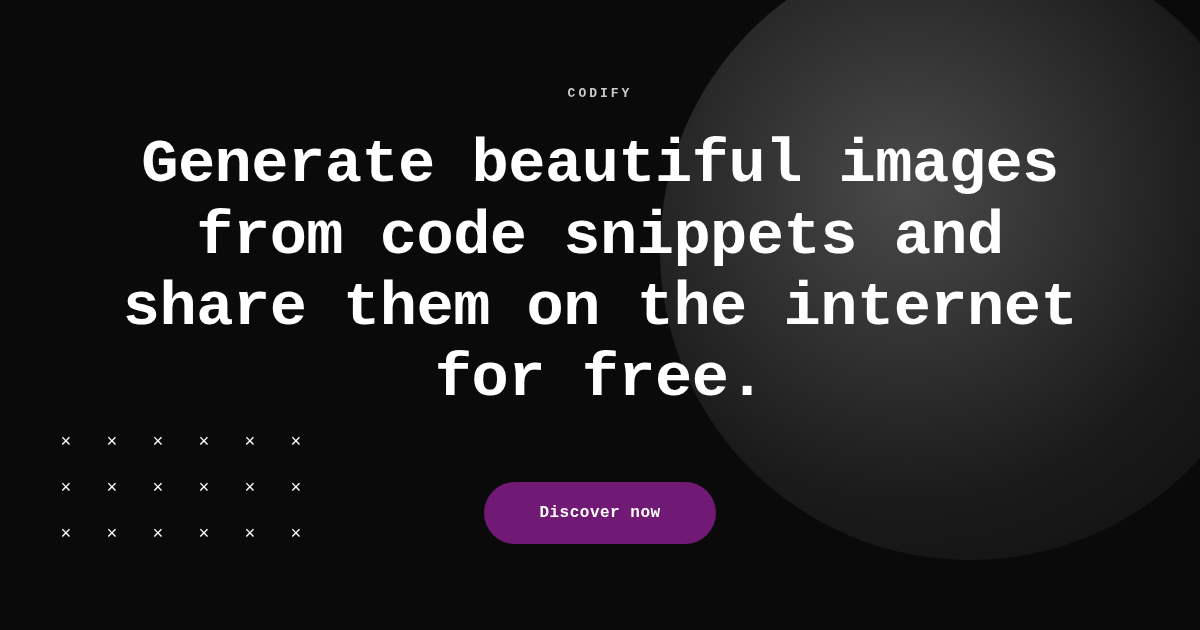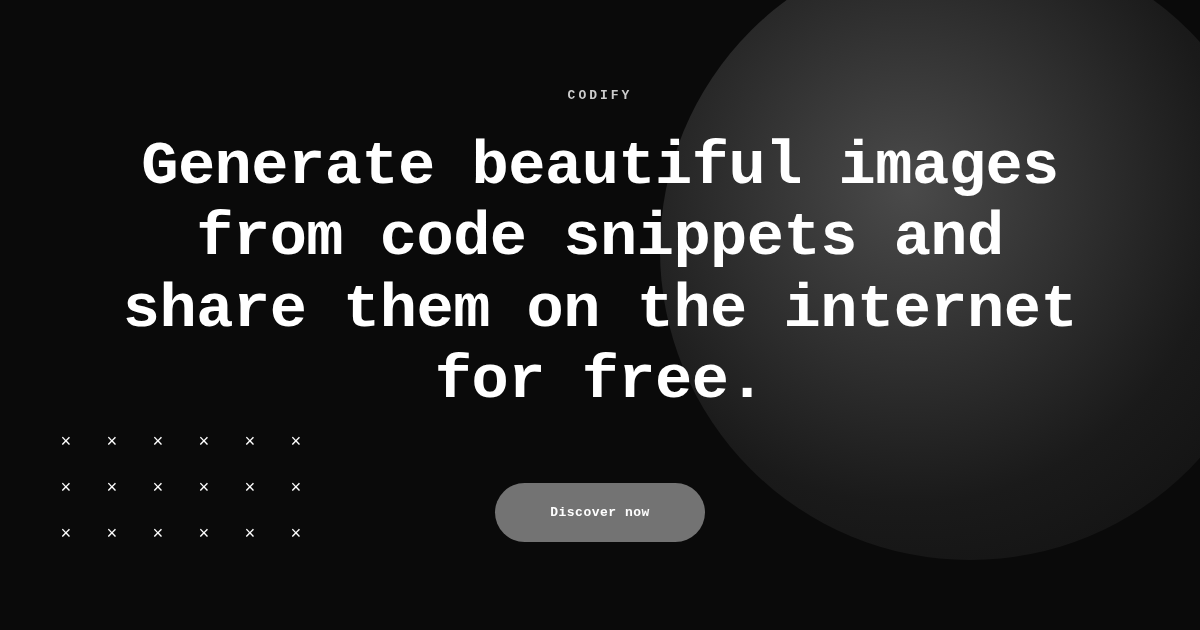--- a/index.html
+++ b/index.html
@@ -67,26 +67,26 @@
       font-family: 'Courier New', Courier, monospace;
     }
 
     .cta-container {
       width: 100%;
       display: flex;
       justify-content: center;
     }
 
     .cta-button {
-      background-color: #737373;
+      background-color: #701a75;
       color: #ffffff;
       border: none;
       border-radius: 50px;
       padding: 22px 55px;
-      font-size: 13px;
+      font-size: 16px;
       font-weight: 700;
       font-family: 'Courier New', Courier, monospace;
       cursor: pointer;
       letter-spacing: 0.5px;
       transition: background-color 0.2s ease;
     }
 
     
     .x-grid {
       position: absolute;

